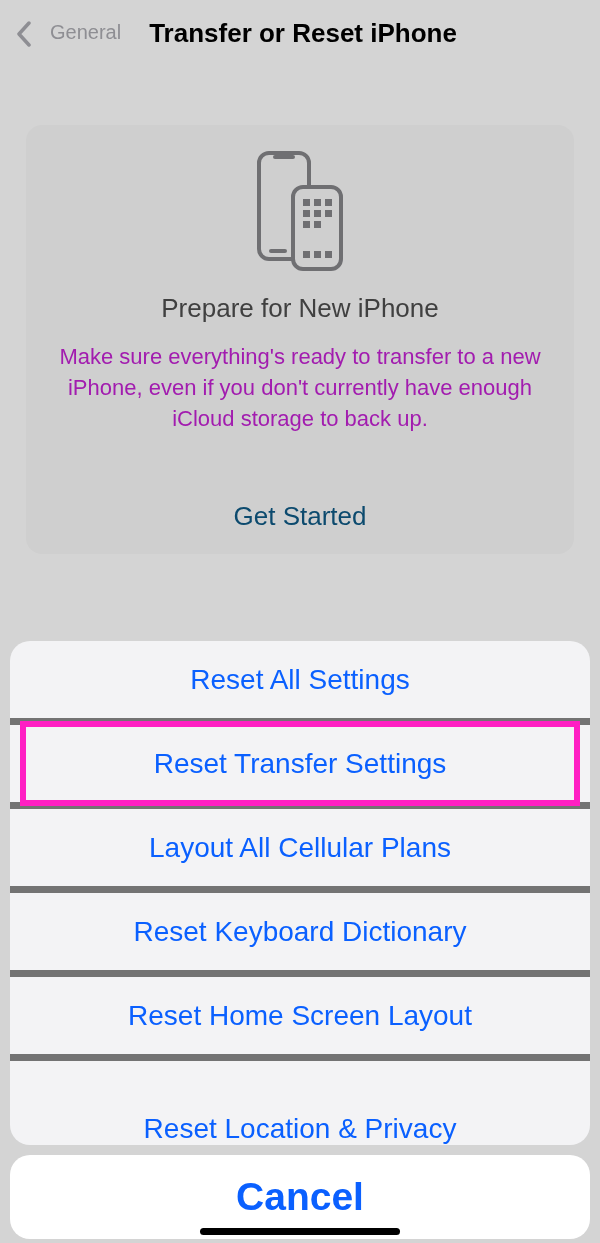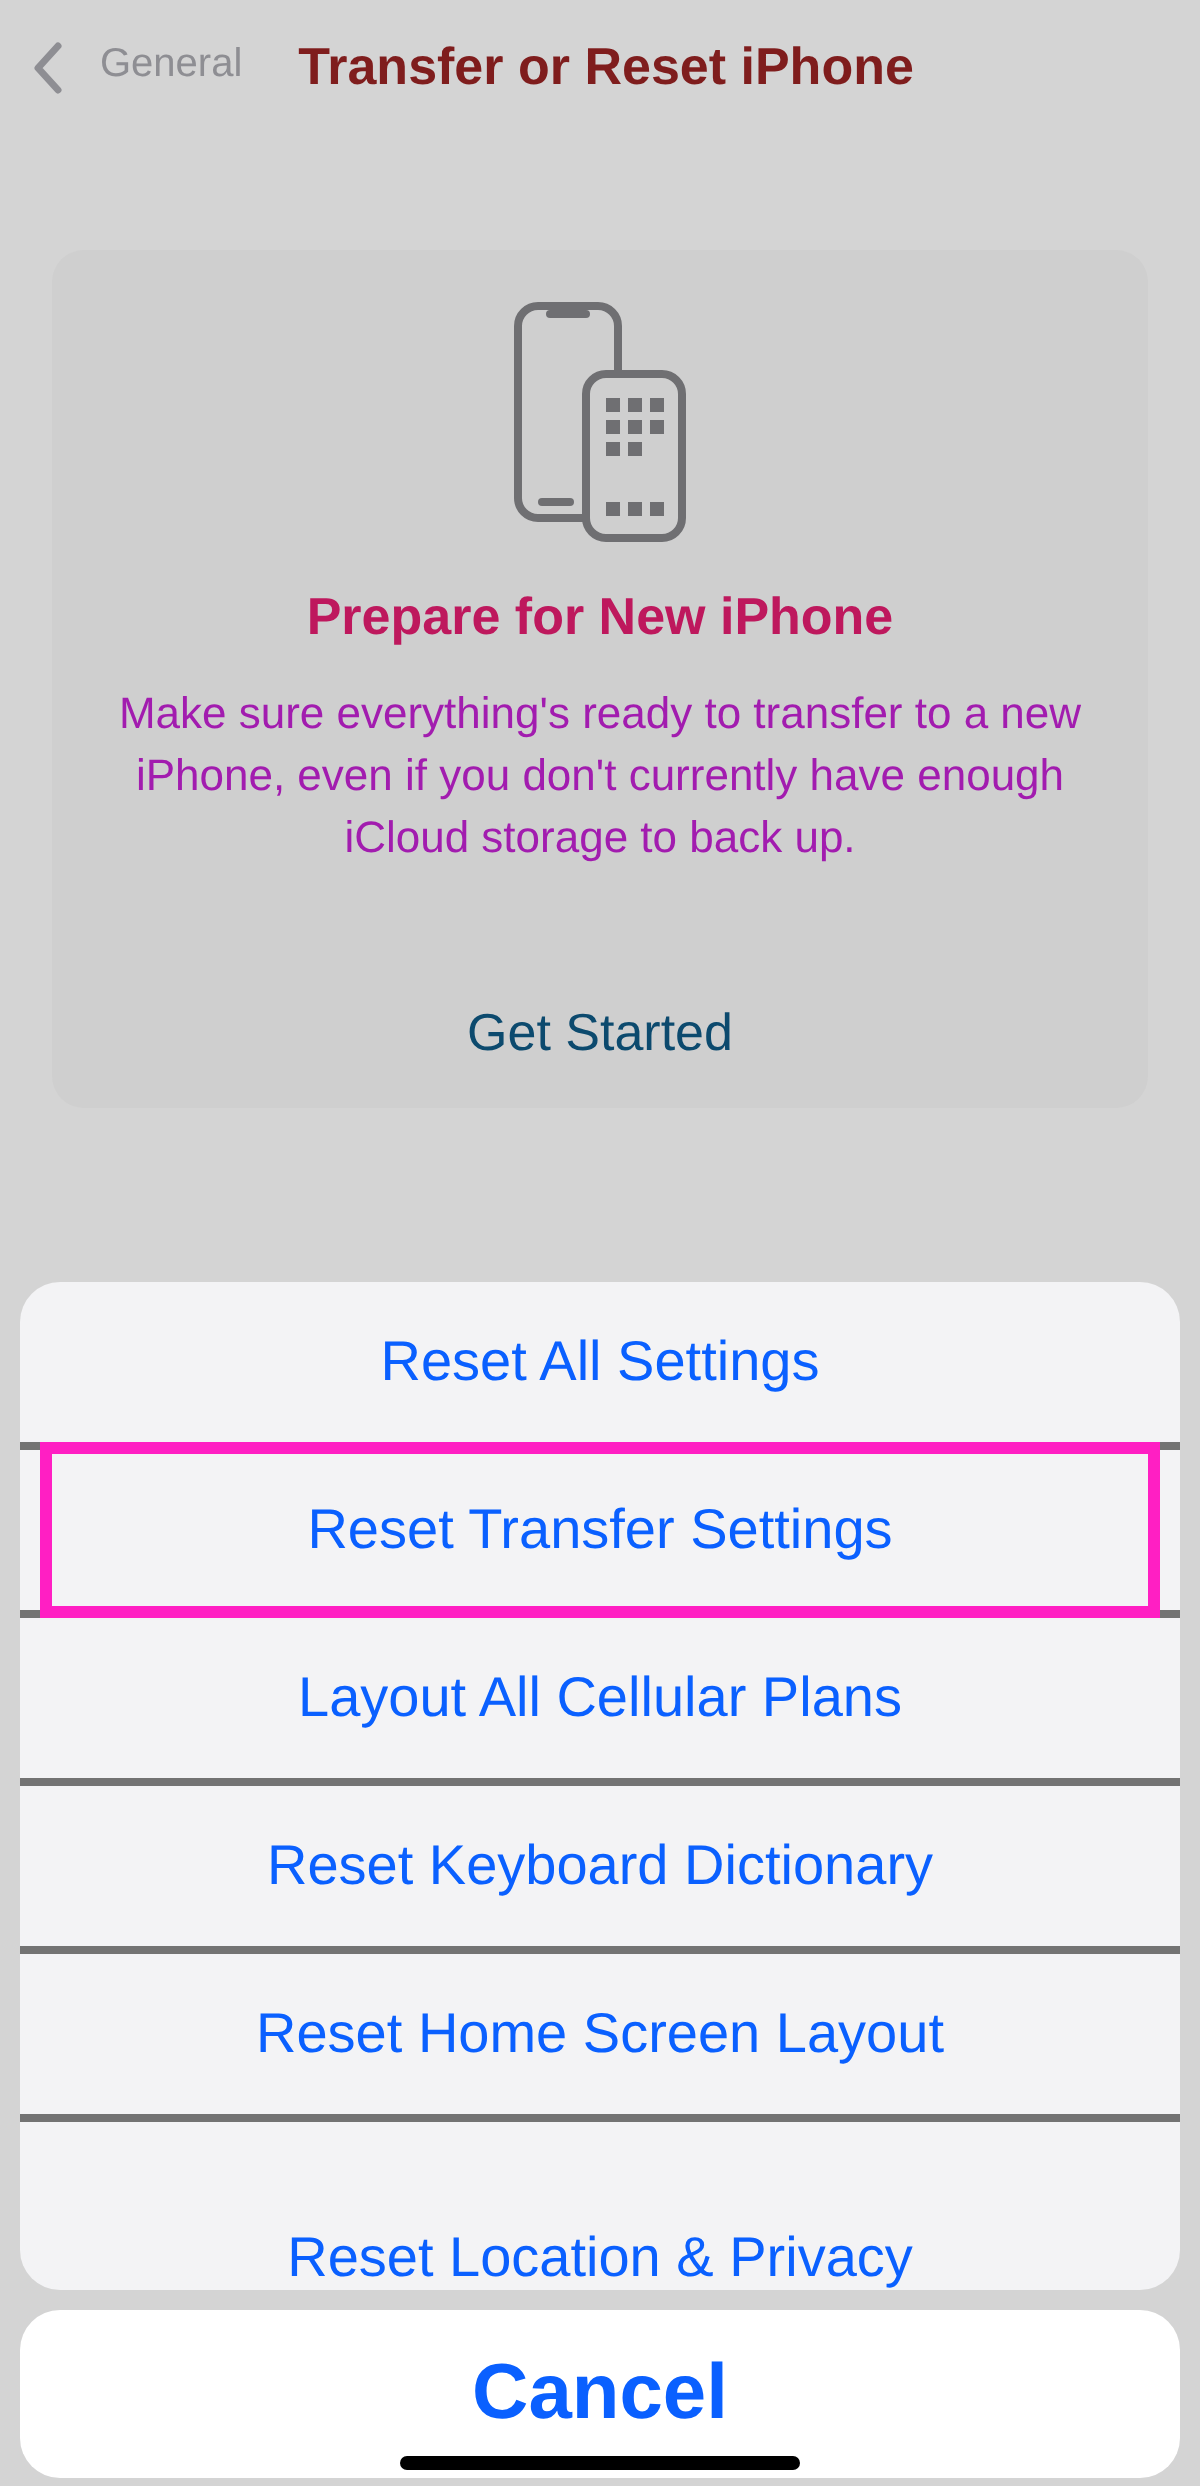--- a/index.html
+++ b/index.html
@@ -28,42 +28,42 @@
   }
   .back-chevron {
     width: 16px;
     height: 26px;
     display: inline-block;
   }
   .back-chevron svg { width: 100%; height: 100%; }
   .nav-title {
     font-size: 26px;
     font-weight: 700;
-    color: #7f1d1d;
+    color: #000000;
     margin-left: 18px;
   }
 
   
   .card {
     margin: 60px 26px 0 26px;
     background: #cfcfcf;
     border-radius: 16px;
     padding: 26px 28px 22px 28px;
     text-align: center;
   }
   .device-illustration {
     display: flex;
     justify-content: center;
     margin-bottom: 22px;
   }
   .device-illustration svg { width: 86px; height: 120px; }
   .card-title {
     font-size: 26px;
-    font-weight: 700;
-    color: #be185d;
+    font-weight: 400;
+    color: #404040;
     margin-bottom: 18px;
   }
   .card-desc {
     font-size: 22px;
     line-height: 1.4;
     color: #a21caf;
     margin-bottom: 67px;
   }
   .card-link {
     font-size: 26px;
@@ -84,21 +84,21 @@
     border-radius: 20px;
     overflow: hidden;
   }
   .sheet-item {
     height: 84px;
     display: flex;
     align-items: center;
     justify-content: center;
     font-size: 28px;
     color: #0a60ff;
-    border-bottom: 4px solid #737373;
+    border-bottom: 7px solid #737373;
     position: relative;
   }
   .sheet-item:last-child { border-bottom: none; align-items: flex-end; }
   .sheet-item.highlighted::after {
     content: "";
     position: absolute;
     top: -4px; left: 10px; right: 10px; bottom: -4px;
     border: 6px solid #ff1fc3;
     pointer-events: none;
   }

